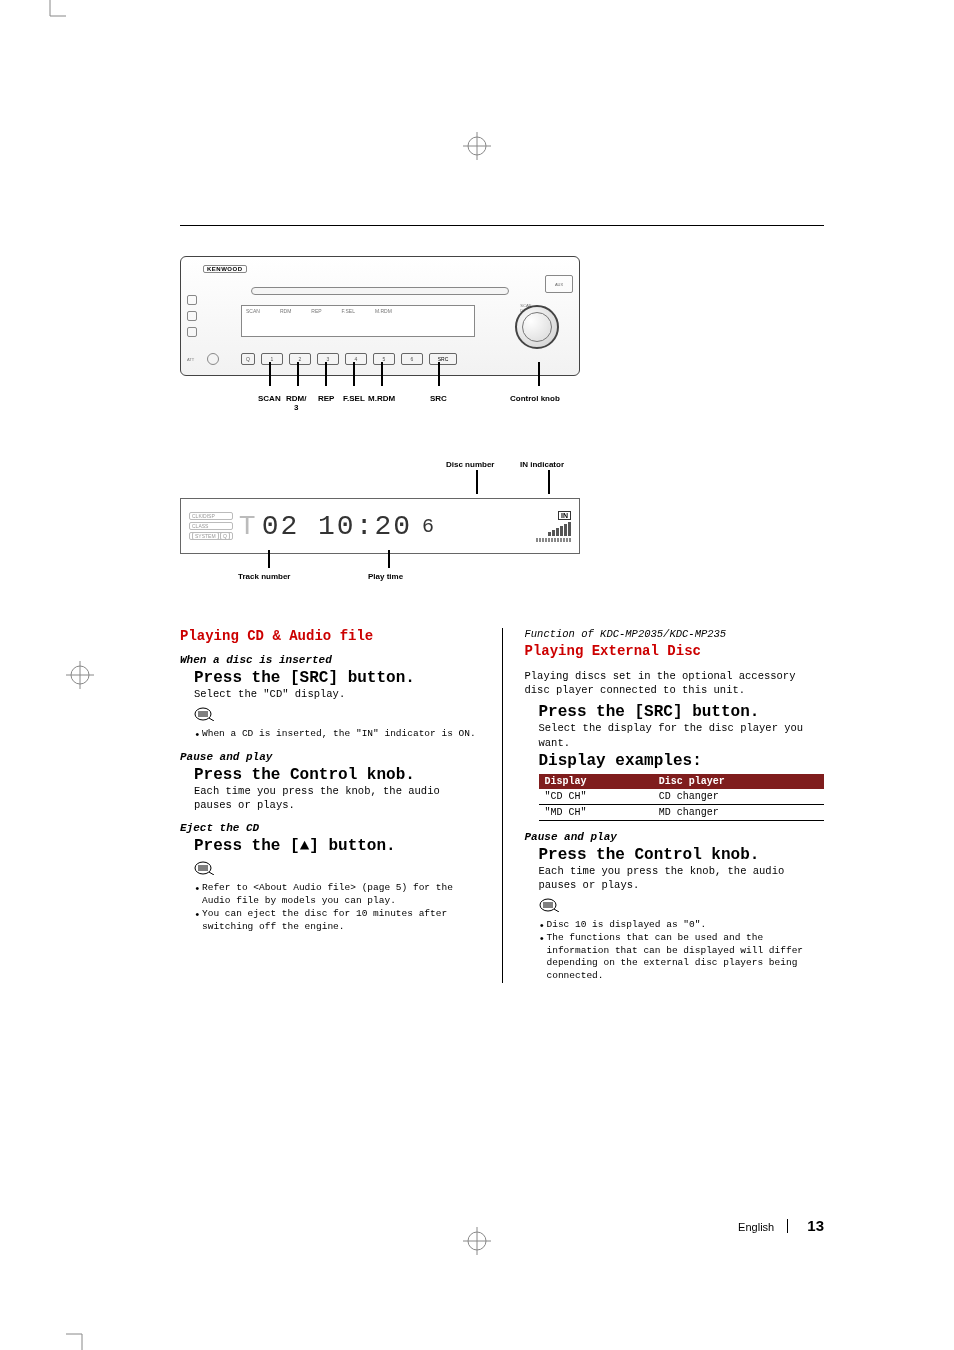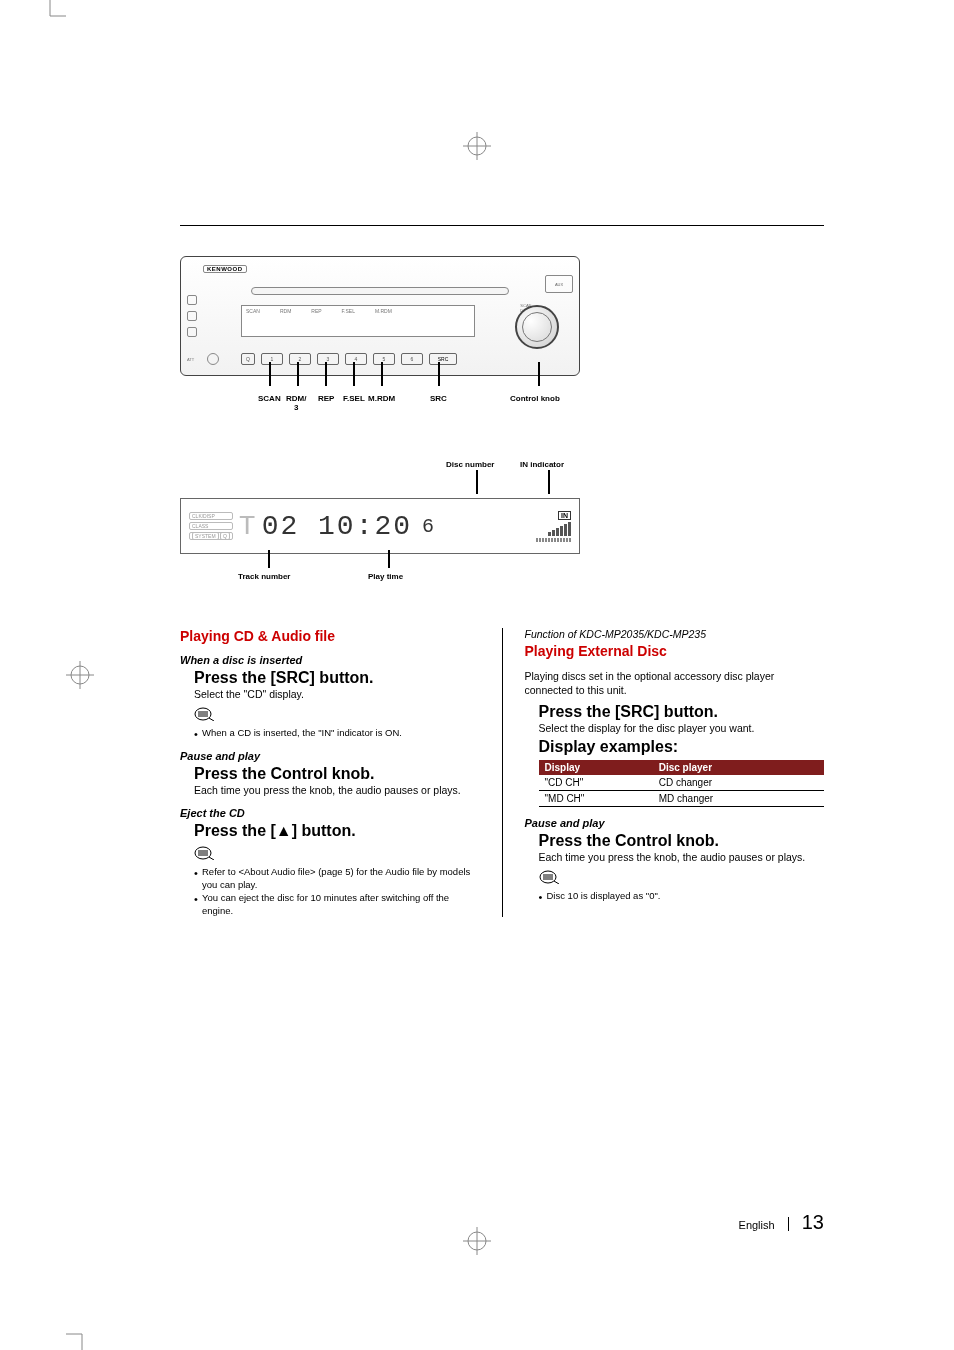--- a/index.html
+++ b/index.html
@@ -58,39 +58,39 @@
   .lcd-bars span { width:3px; background:#555; }
   .lcd-barsrow { display:flex; gap:1px; }
   .lcd-barsrow span { width:2px; height:4px; background:#888; }
 
   .lcd-bot-callouts { position: relative; height: 32px; }
   .lcd-bot-callouts .lead { position:absolute; width:2px; background:#000; top:-4px; height:18px; }
   .lcd-bot-callouts .lbl  { position:absolute; top:18px; font-size:8px; font-weight:bold; white-space:nowrap; }
 
   
   .columns { display:flex; gap:0; margin-top:42px; }
-  .col { flex:1; padding-right:22px; position:relative; }
+  .col { flex:1; padding-right:22px; position:relative;font-family:Liberation Mono, monospace; }
   .col.right { padding-left:22px; padding-right:0; border-left:1px solid #000; }
 
   .h-red { color:#c00; font-weight:bold; font-size:14px; margin-bottom:10px; }
   .h-sub-italic { font-style:italic; font-weight:bold; font-size:11px; margin-top:10px; margin-bottom:3px; }
   .h-func { font-style:italic; font-size:10.5px; margin-bottom:3px; }
   .bold-step { font-weight:bold; font-size:16px; margin-left:14px; }
   .body-text { font-size:10.5px; margin-left:14px; line-height:1.35; }
   .note-icon { margin:6px 0 2px 14px; }
   .note-li { font-size:9.5px; margin-left:22px; line-height:1.35; position:relative; }
   .note-li::before { content:"•"; position:absolute; left:-8px; top:0; font-size:11px; }
 
   table.disp { width:100%; border-collapse:collapse; font-size:10px; margin:4px 0 8px 14px; width:calc(100% - 14px); }
   table.disp th { background:#7f1d1d; color:#fff; text-align:left; font-weight:bold; padding:2px 6px; font-size:10px; }
   table.disp td { border-bottom:1px solid #000; padding:2px 6px; }
   table.disp tr:first-child th:first-child { width:40%; }
 
   .footer { position:absolute; right:130px; bottom:116px; font-size:11px; }
-  .footer .pg { font-weight:normal; font-size:20px; }
+  .footer .pg { font-weight:bold; font-size:15px; margin-left:6px; }
   .footer .bar { display:inline-block; width:1px; height:14px; background:#000; vertical-align:-2px; margin:0 10px; }
 </style>
 </head>
 <body>
 
 <div class="page">
 
   <div class="reg reg-top">
     <svg width="28" height="28">
         <circle cx="14" cy="14" r="9" fill="none" stroke="#888"></circle>
@@ -310,20 +310,21 @@
       <div class="note-icon">
         <svg width="20" height="14">
             <ellipse cx="9" cy="7" rx="8" ry="6" fill="none" stroke="#000"></ellipse>
             <line x1="4" y1="5" x2="14" y2="5" stroke="#000"></line>
             <line x1="4" y1="7" x2="14" y2="7" stroke="#000"></line>
             <line x1="4" y1="9" x2="14" y2="9" stroke="#000"></line>
             <path d="M15 11 L20 14" stroke="#000"></path>
           </svg>
       </div>
       <div class="note-li">Disc 10 is displayed as "0".</div>
+      <div class="note-li">The functions that can be used and the information that can be displayed will differ depending on the external disc players being connected.</div>
     </div>
   </div>
 
   <div class="footer">
     <span>English</span>
     <span class="bar"></span>
     <span class="pg">13</span>
   </div>
 </div>
 

